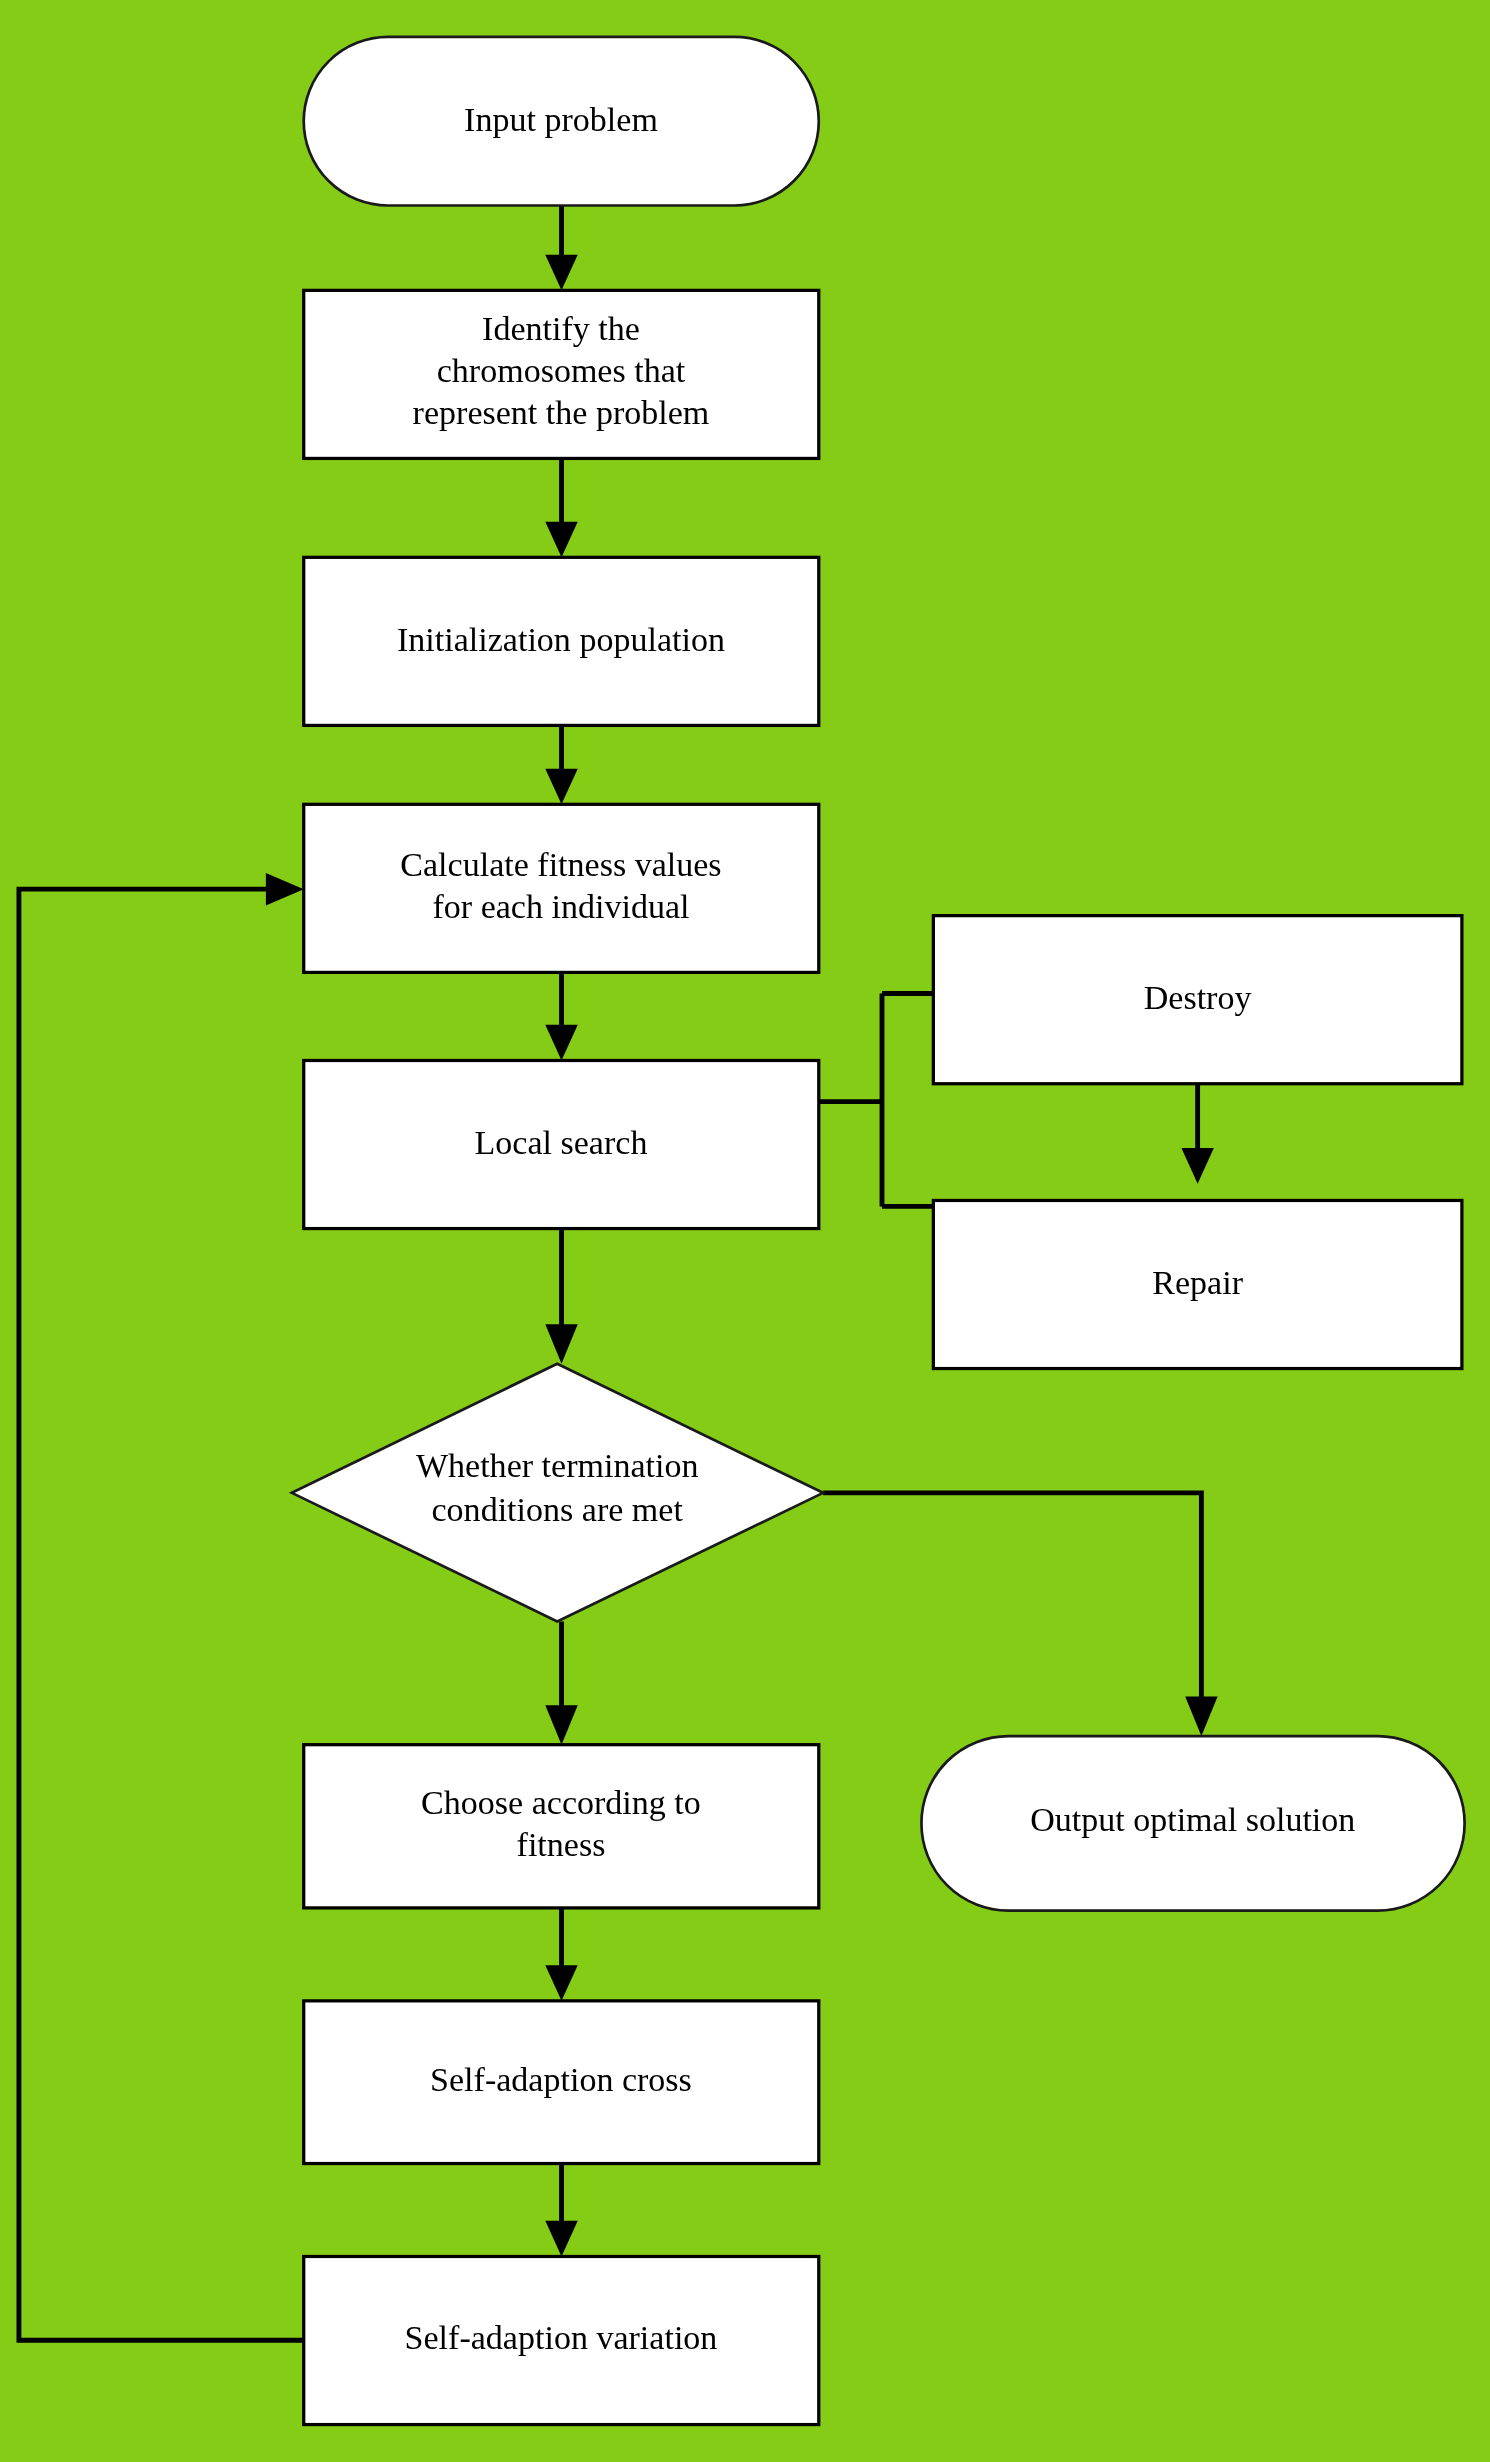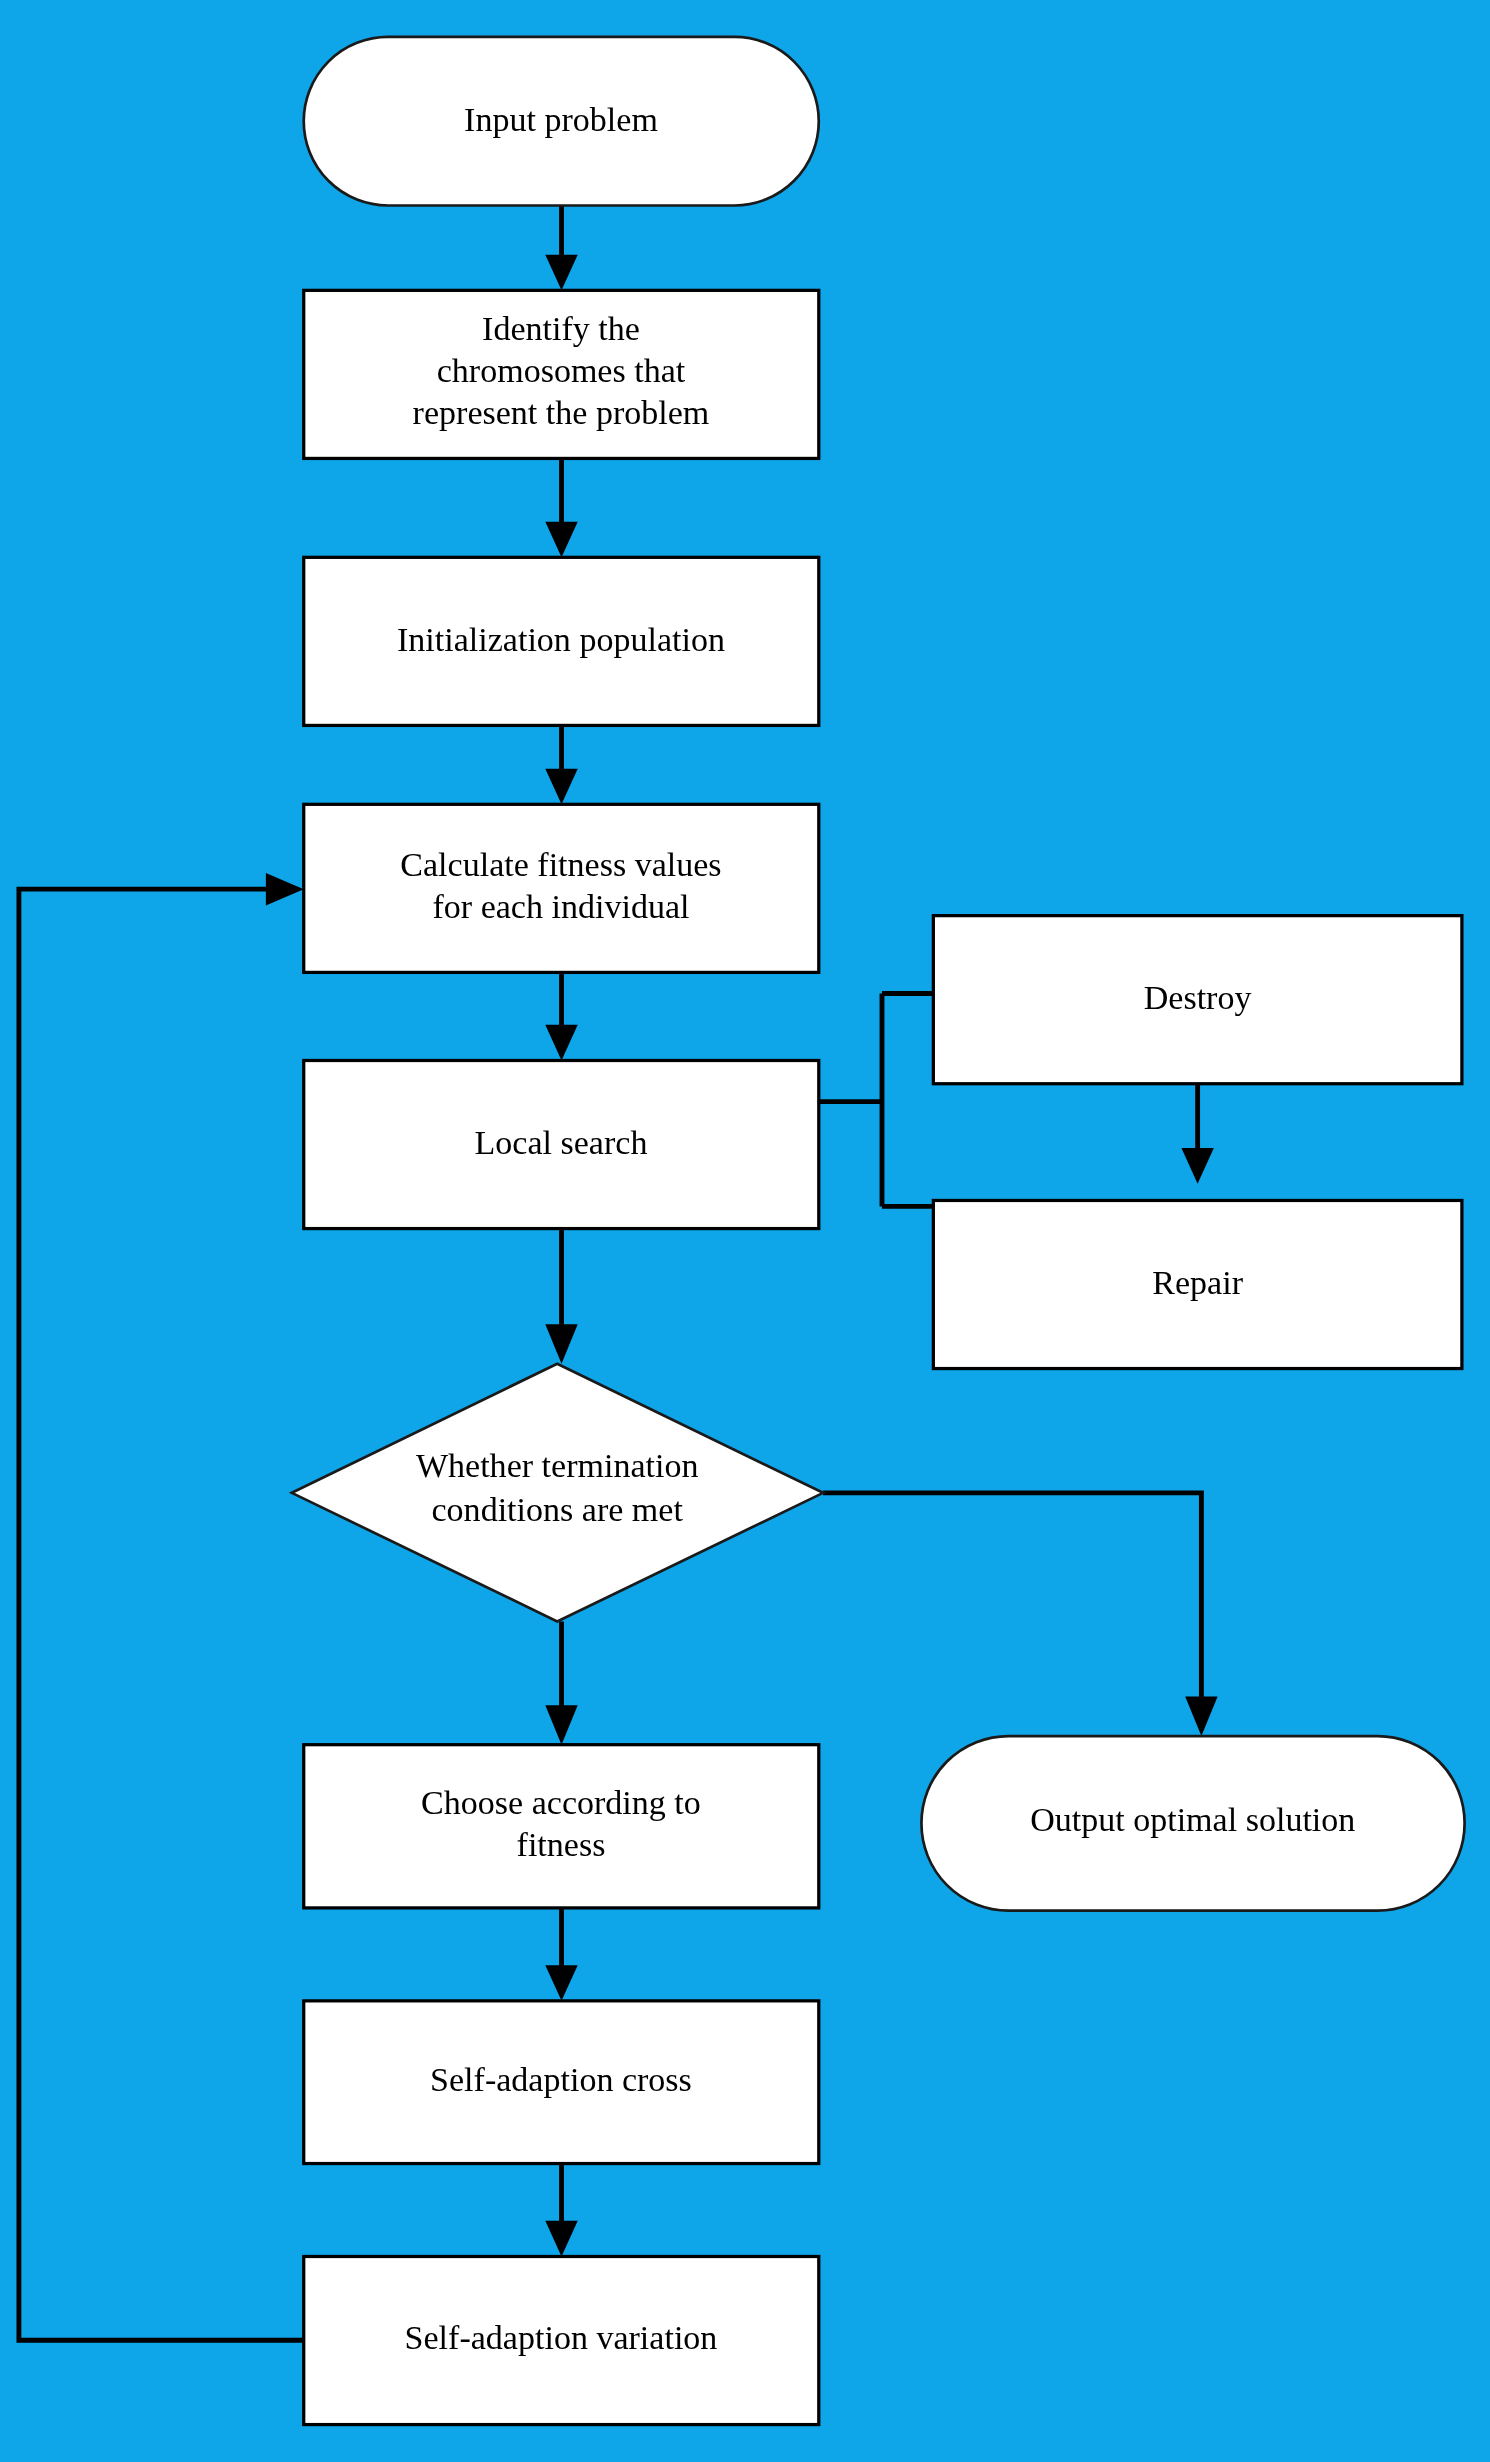--- a/index.html
+++ b/index.html
@@ -5,21 +5,21 @@
 <style>
   html, body {
     margin: 0;
     padding: 0;
     background: #ffffff;
   }
   #page {
     position: relative;
     width: 1490px;
     height: 2462px;
-    background: #0ea5e9;
+    background: #84cc16;
     overflow: hidden;
   }
   #flow-svg {
     display: block;
     width: 1490px;
     height: 2462px;
   }
   .node-shape {
     fill: #ffffff;
     stroke: #000000;

